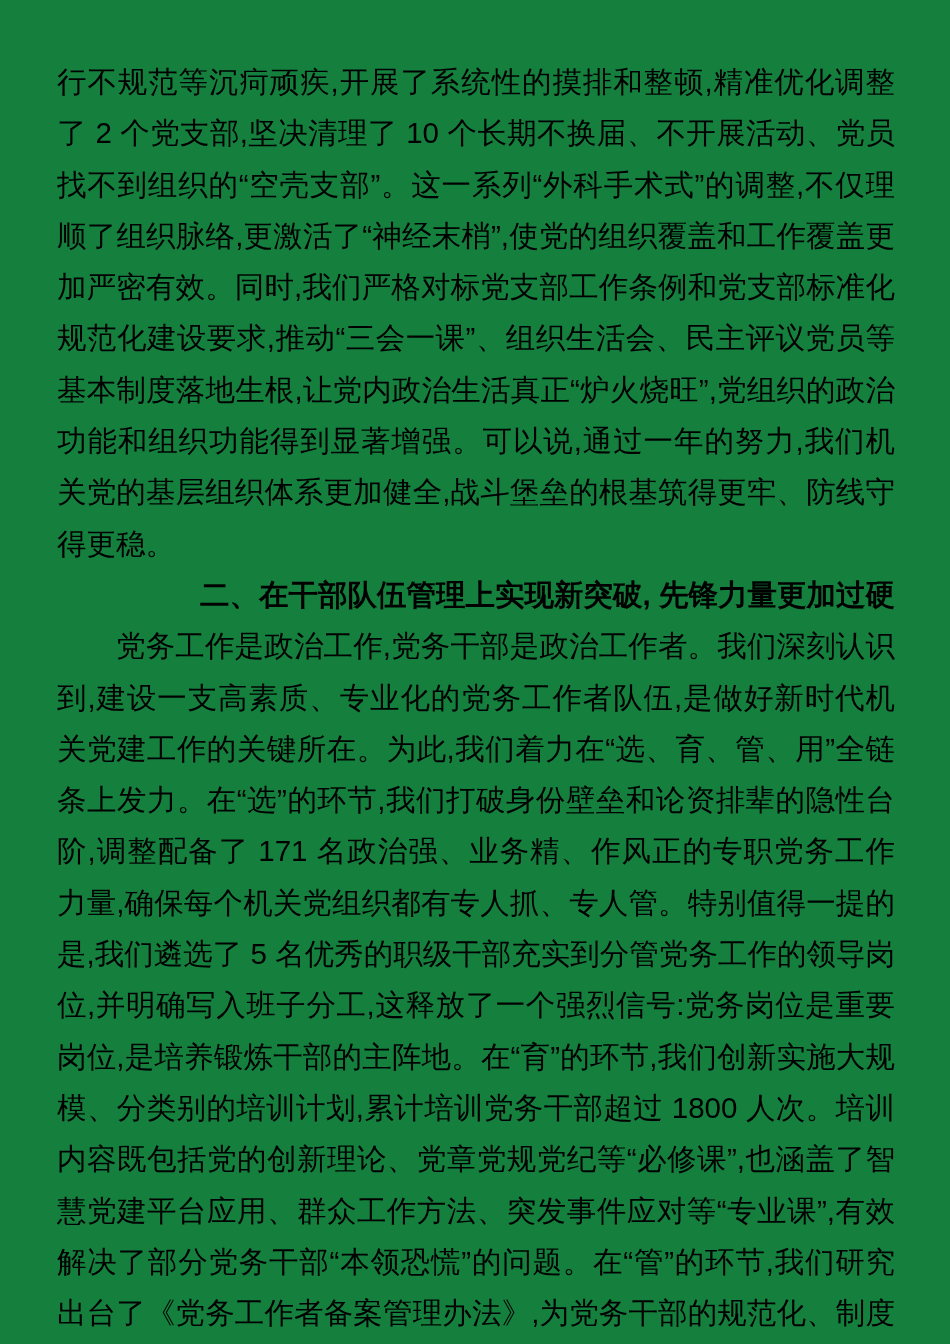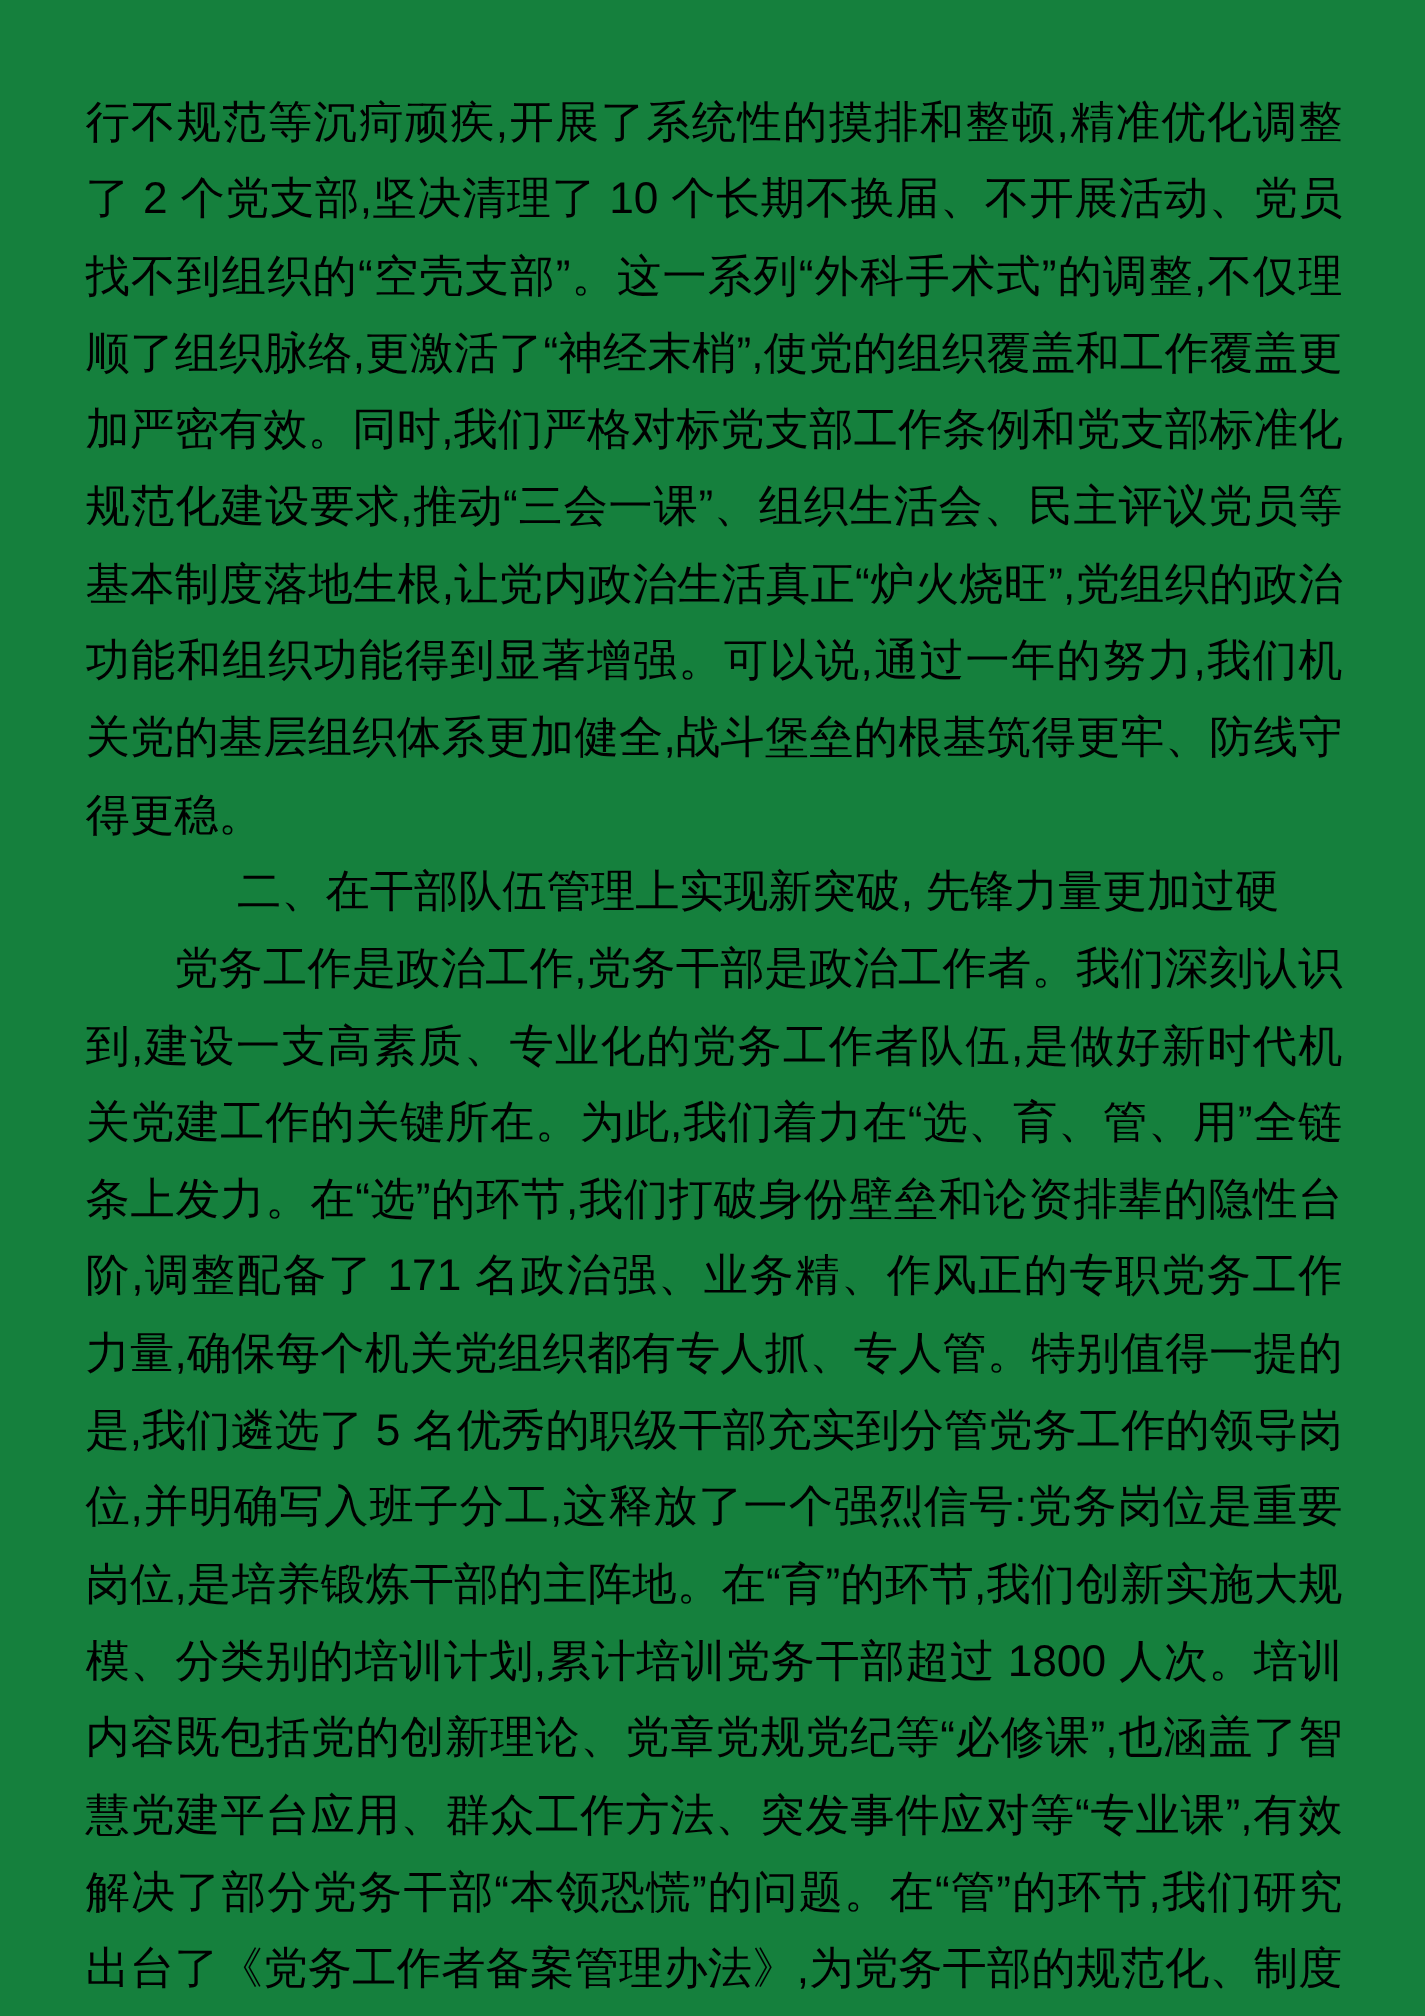--- a/index.html
+++ b/index.html
@@ -42,22 +42,22 @@
   .para.indent {
     text-indent: 59px;
   }
   .heading {
     margin: 0;
     padding: 0;
     font-size: 29.5px;
     line-height: 51.3px;
     color: #000000;
     text-indent: 59px;
-    text-align: center;
-    font-weight: 400;
+    text-align: right;
+    font-weight: 700;
     word-break: break-all;
   }
 </style>
 </head>
 <body>
 
 <div id="page">
   <div id="doc-body">
 
     <p class="para">行不规范等沉疴顽疾,开展了系统性的摸排和整顿,精准优化调整了 2 个党支部,坚决清理了 10 个长期不换届、不开展活动、党员找不到组织的“空壳支部”。这一系列“外科手术式”的调整,不仅理顺了组织脉络,更激活了“神经末梢”,使党的组织覆盖和工作覆盖更加严密有效。同时,我们严格对标党支部工作条例和党支部标准化规范化建设要求,推动“三会一课”、组织生活会、民主评议党员等基本制度落地生根,让党内政治生活真正“炉火烧旺”,党组织的政治功能和组织功能得到显著增强。可以说,通过一年的努力,我们机关党的基层组织体系更加健全,战斗堡垒的根基筑得更牢、防线守得更稳。</p>

